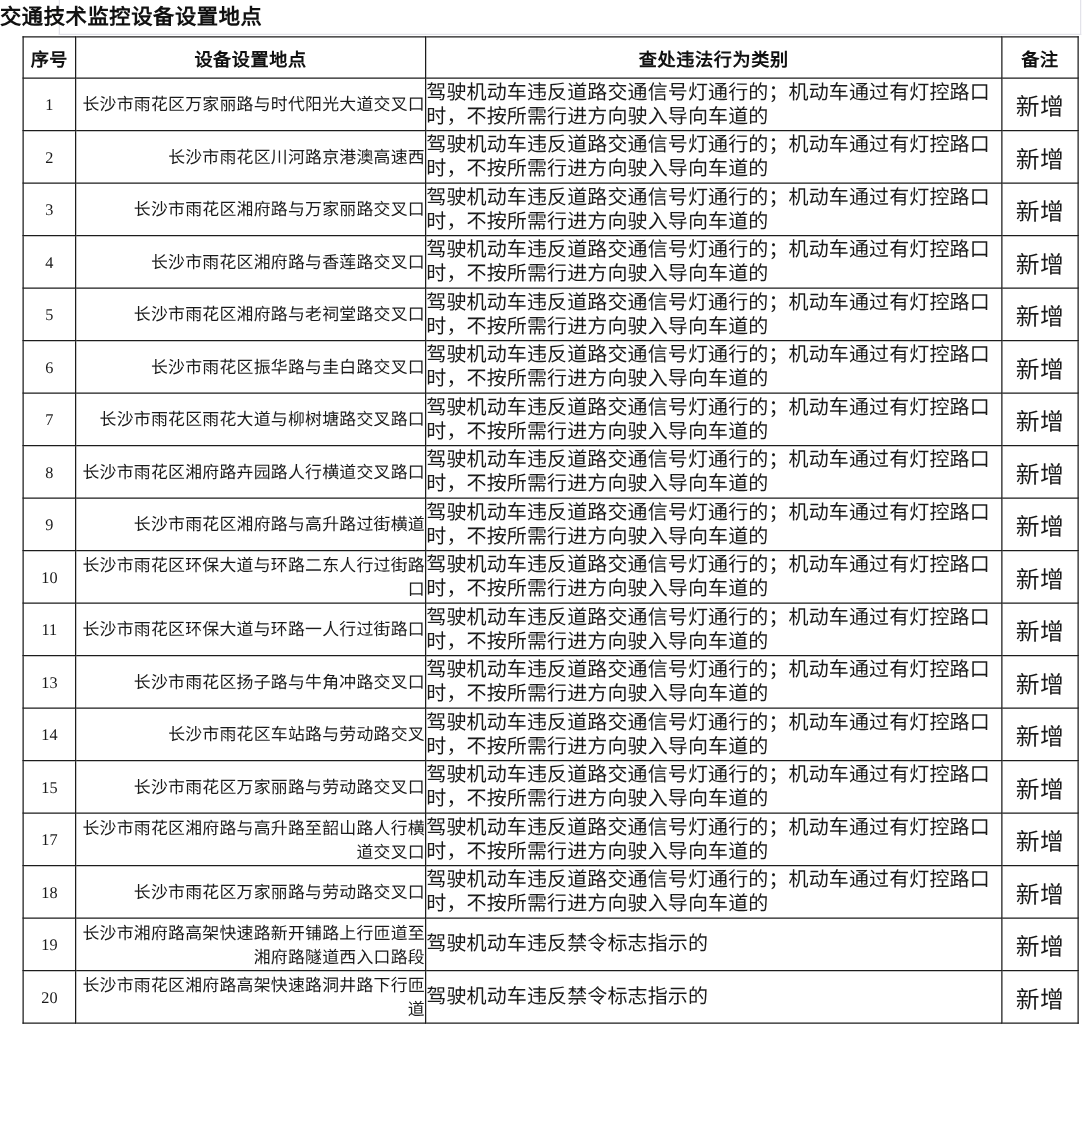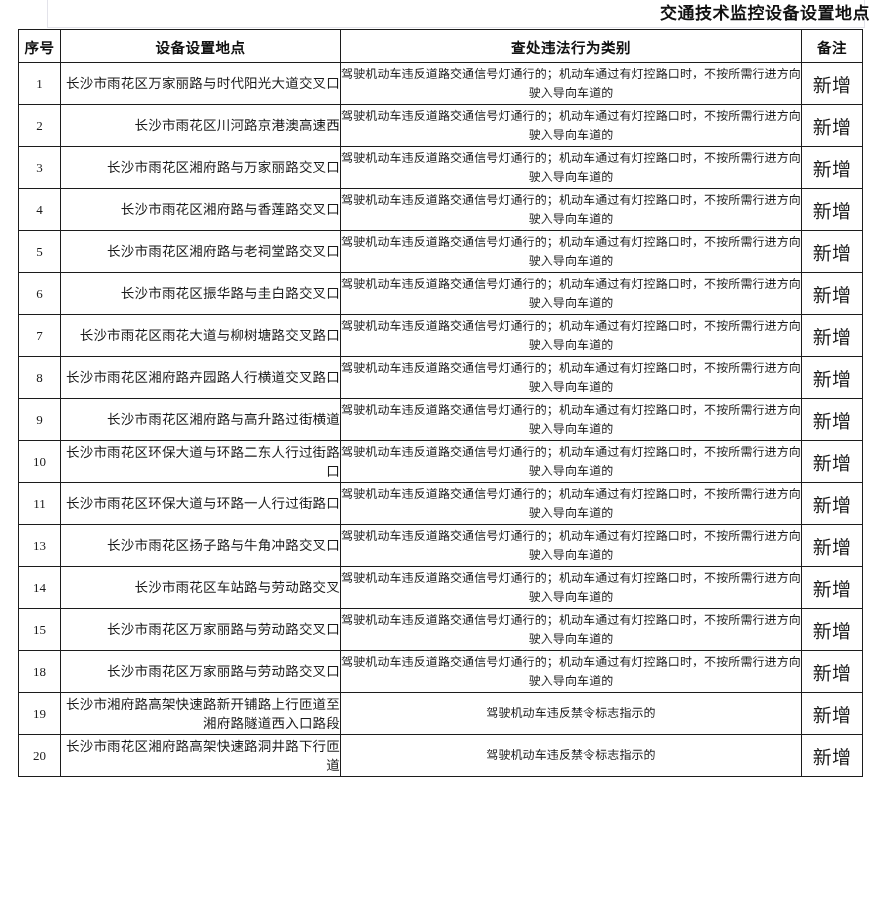--- a/index.html
+++ b/index.html
@@ -37,21 +37,21 @@
     box-sizing: border-box;
     background: #ffffff;
   }
   .doc-title {
     position: absolute;
     left: 0;
     top: 0px;
     width: 870px;
     height: 28px;
     line-height: 28px;
-    text-align: right;
+    text-align: left;
     font-size: 17px;
     font-weight: bold;
     letter-spacing: 0.5px;
     color: #111111;
   }
 
   
   .table-wrap {
     position: absolute;
     left: 18px;
@@ -101,23 +101,23 @@
   }
   td.loc {
     text-align: right;
     padding: 2px 4px 2px 7px;
     font-size: 13.5px;
     line-height: 19px;
     letter-spacing: 0.2px;
     word-break: break-all;
   }
   td.cat {
-    text-align: center;
+    text-align: left;
     padding: 2px 6px 2px 6px;
-    font-size: 12px;
+    font-size: 16px;
     line-height: 19px;
     letter-spacing: 0.1px;
     word-break: break-all;
   }
   td.rem {
     text-align: center;
     font-size: 19px;
     letter-spacing: 0.3px;
   }
 </style>
@@ -224,20 +224,26 @@
             <td class="cat">驾驶机动车违反道路交通信号灯通行的；机动车通过有灯控路口时，不按所需行进方向驶入导向车道的</td>
             <td class="rem">新增</td>
           </tr>
           <tr>
             <td class="seq">15</td>
             <td class="loc">长沙市雨花区万家丽路与劳动路交叉口</td>
             <td class="cat">驾驶机动车违反道路交通信号灯通行的；机动车通过有灯控路口时，不按所需行进方向驶入导向车道的</td>
             <td class="rem">新增</td>
           </tr>
           <tr>
+            <td class="seq">17</td>
+            <td class="loc">长沙市雨花区湘府路与高升路至韶山路人行横道交叉口</td>
+            <td class="cat">驾驶机动车违反道路交通信号灯通行的；机动车通过有灯控路口时，不按所需行进方向驶入导向车道的</td>
+            <td class="rem">新增</td>
+          </tr>
+          <tr>
             <td class="seq">18</td>
             <td class="loc">长沙市雨花区万家丽路与劳动路交叉口</td>
             <td class="cat">驾驶机动车违反道路交通信号灯通行的；机动车通过有灯控路口时，不按所需行进方向驶入导向车道的</td>
             <td class="rem">新增</td>
           </tr>
           <tr>
             <td class="seq">19</td>
             <td class="loc">长沙市湘府路高架快速路新开铺路上行匝道至湘府路隧道西入口路段</td>
             <td class="cat">驾驶机动车违反禁令标志指示的</td>
             <td class="rem">新增</td>

